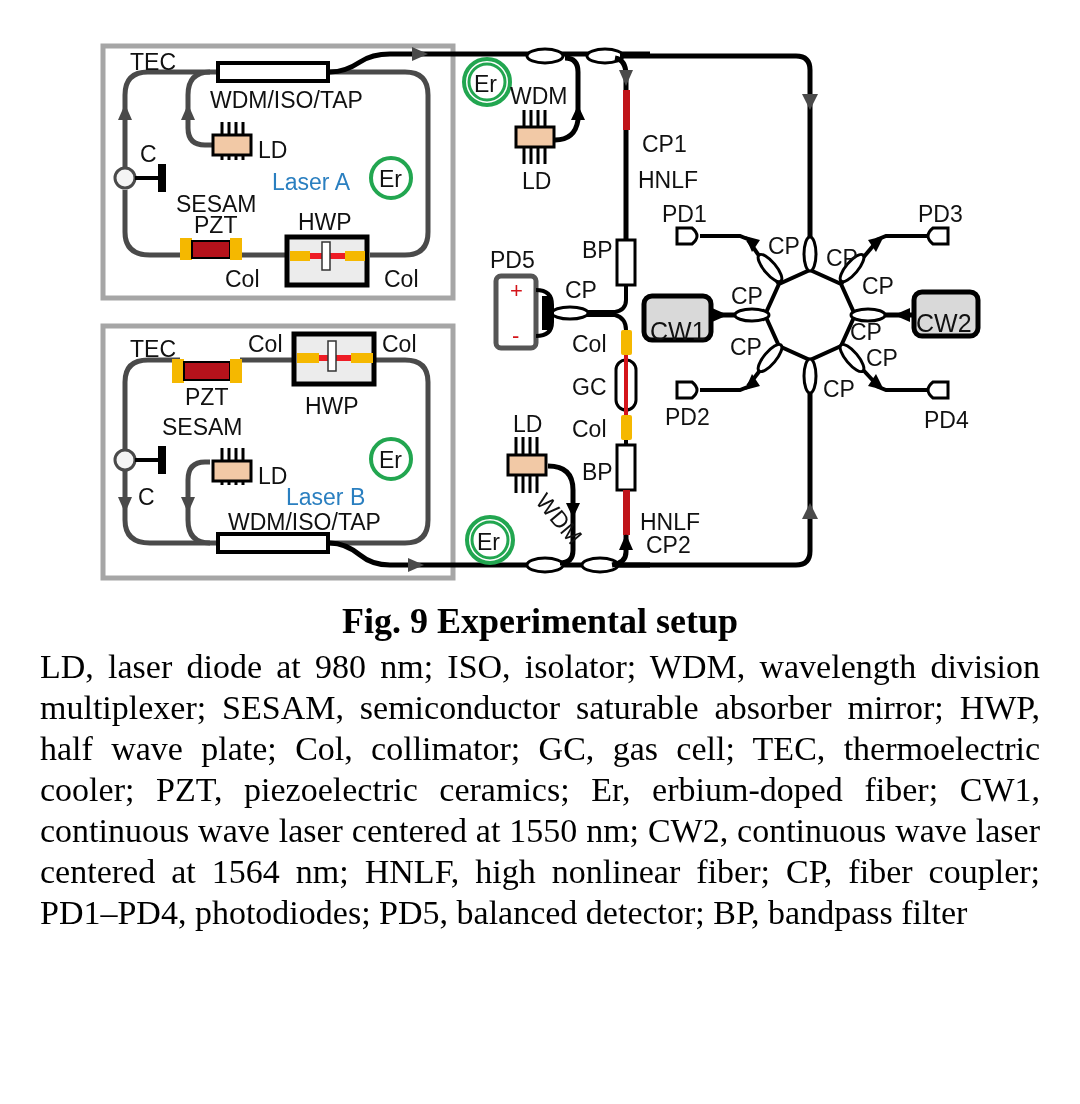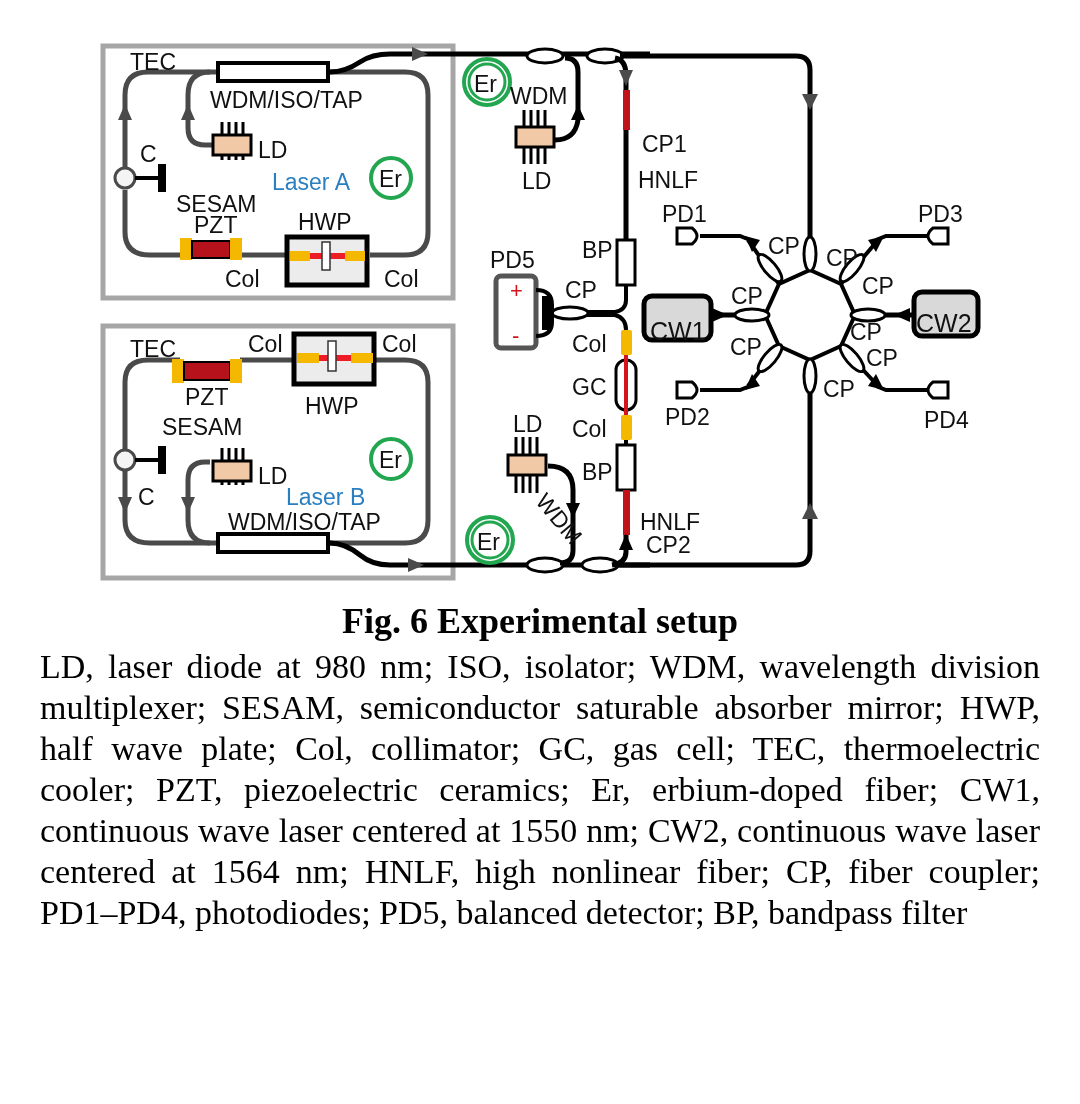--- a/index.html
+++ b/index.html
@@ -265,14 +265,14 @@
     <text class="lbl" x="826" y="266">CP</text>
     <text class="lbl" x="862" y="294">CP</text>
     <text class="lbl" x="731" y="304">CP</text>
     <text class="lbl" x="850" y="340">CP</text>
     <text class="lbl" x="730" y="355">CP</text>
     <text class="lbl" x="866" y="366">CP</text>
     <text class="lbl" x="823" y="397">CP</text>
   </g>
 </svg>
 
-<div class="caption-title">Fig. 6  Experimental setup</div>
+<div class="caption-title">Fig. 9  Experimental setup</div>
 <div class="caption-body">LD, laser diode at 980 nm; ISO, isolator; WDM, wavelength division multiplexer; SESAM, semiconductor saturable absorber mirror; HWP, half wave plate; Col, collimator; GC, gas cell; TEC, thermoelectric cooler; PZT, piezoelectric ceramics; Er, erbium-doped fiber; CW1, continuous wave laser centered at 1550 nm; CW2, continuous wave laser centered at 1564 nm; HNLF, high nonlinear fiber; CP, fiber coupler; PD1–PD4, photodiodes; PD5, balanced detector; BP, bandpass filter</div>
 
 </body></html>

